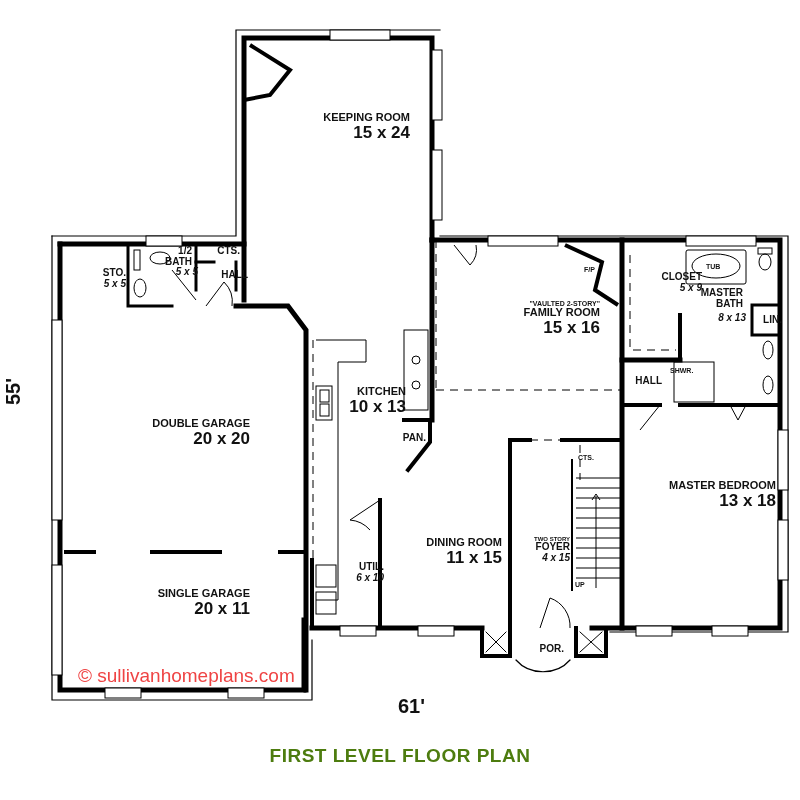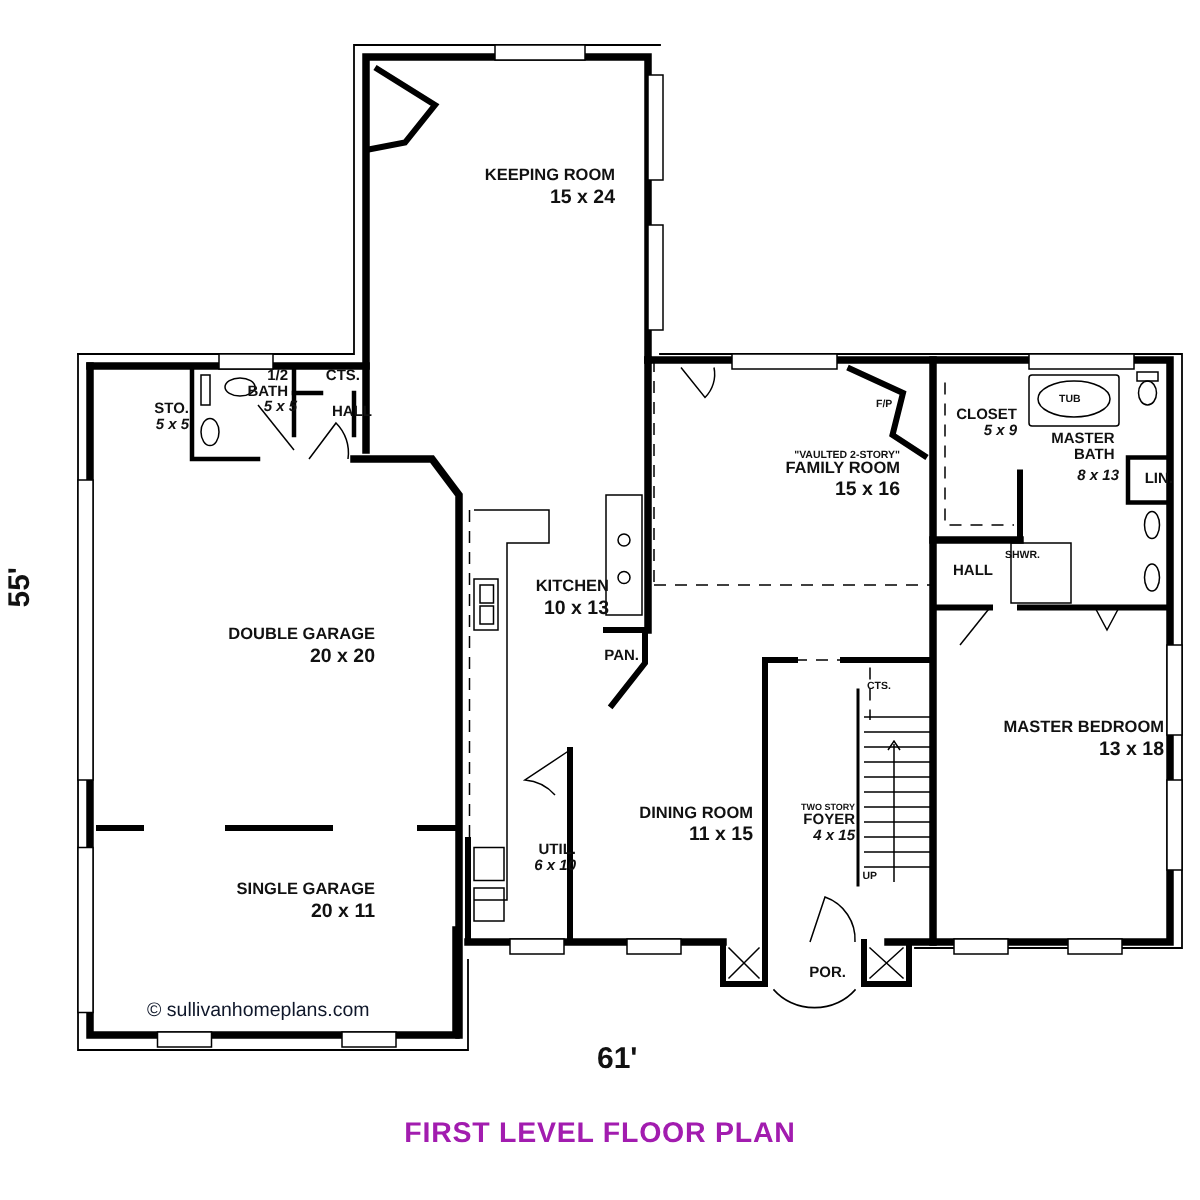--- a/index.html
+++ b/index.html
@@ -1,26 +1,26 @@
 <!DOCTYPE html>
 <html><head>
 <meta charset="utf-8">
 <style>
   html, body { margin:0; padding:0; background:#ffffff; }
   body { width:800px; height:800px; position:relative; overflow:hidden; font-family:"Liberation Sans", sans-serif; }
   svg.plan { position:absolute; left:0; top:0; }
   .lbl { position:absolute; text-align:right; font-weight:bold; color:#111; line-height:1.05; font-family:"Liberation Sans", sans-serif; }
   .lbl .name { font-size:11px; display:block; }
-  .lbl .dim { font-size:13px; display:block; }
+  .lbl .dim { font-size:17px; display:block; }
   .lbl.small .name { font-size:10px; }
   .lbl.small .dim { font-size:10px;font-style:italic; }
   .tiny { position:absolute; font-weight:bold; font-size:7px; color:#111; }
   .dimlbl { position:absolute; font-weight:bold; font-size:20px; color:#111; }
-  .title { position:absolute; left:0; width:800px; top:745px; text-align:center; font-weight:bold; font-size:19px; letter-spacing:0.5px; color:#a21caf; }
-  .copy { position:absolute; left:78px; top:665px; font-size:13px; color:#0f172a;margin-left:20px; }
+  .title { position:absolute; left:0; width:800px; top:745px; text-align:center; font-weight:bold; font-size:19px; letter-spacing:0.5px; color:#4d7c0f; }
+  .copy { position:absolute; left:78px; top:665px; font-size:19px; color:#ef4444; }
 </style>
 </head>
 <body>
 
 <svg class="plan" width="800" height="800" viewBox="0 0 800 800">
   <g fill="none" stroke="#000" stroke-linecap="square">
 
     <path d="M52 236 H236 V30 H440" stroke-width="1.2"></path>
     <path d="M440 236 H788 V632 H610" stroke-width="1.2"></path>
     <path d="M52 236 V700 H312 V640" stroke-width="1.2"></path>
@@ -168,21 +168,21 @@
   <span class="name">HALL</span>
 </div>
 
 <div class="lbl" style="left:450px;top:300px;width:150px;">
   <span class="tiny" style="position:static;display:block;">"VAULTED 2-STORY"</span>
   <span class="name">FAMILY ROOM</span>
   <span class="dim">15 x 16</span>
 </div>
 <div class="tiny" style="left:584px;top:266px;">F/P</div>
 
-<div class="lbl small" style="left:624px;top:272px;width:54px;">
+<div class="lbl small" style="left:624px;top:272px;width:54px;padding-left:24px;">
   <span class="name">CLOSET</span>
   <span class="dim">5 x 9</span>
 </div>
 <div class="tiny" style="left:706px;top:263px;">TUB</div>
 <div class="lbl small" style="left:690px;top:284px;width:56px;">
   <span class="name" style="width:50px;margin:4px auto;">MASTER BATH</span>
   <span class="dim">8 x 13</span>
 </div>
 <div class="lbl small" style="left:756px;top:315px;width:26px;">
   <span class="name">LIN.</span>

